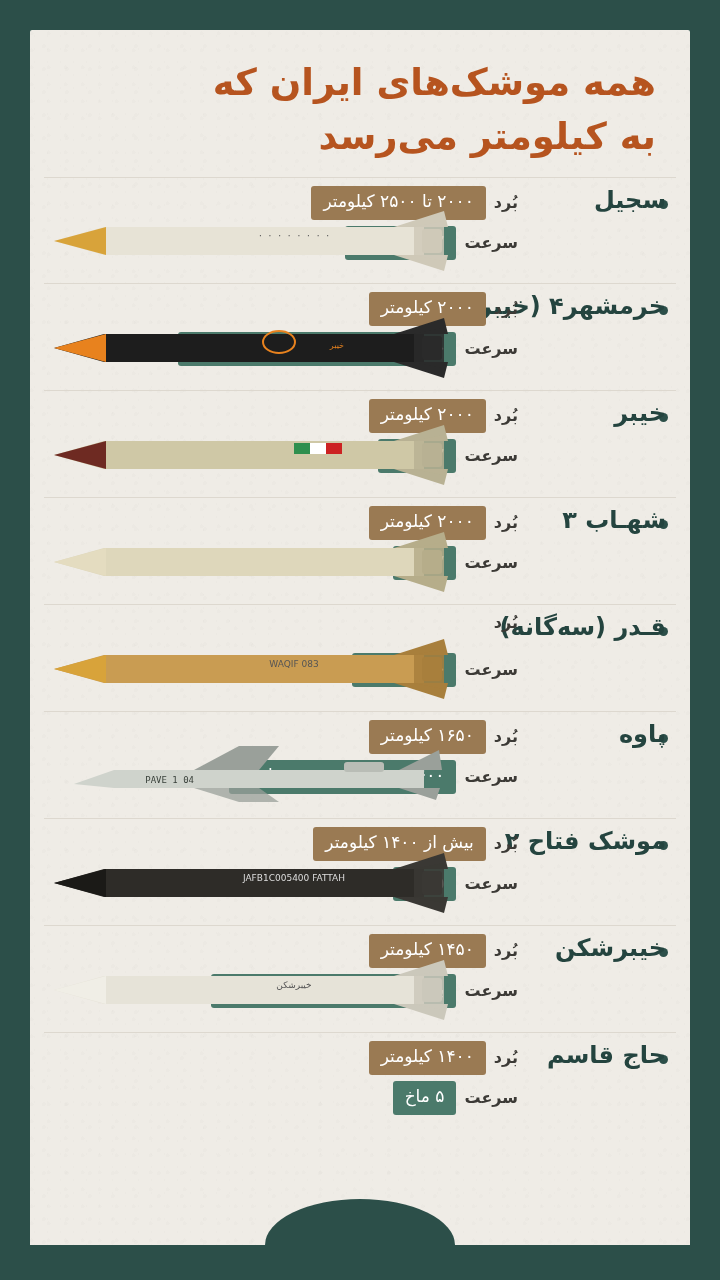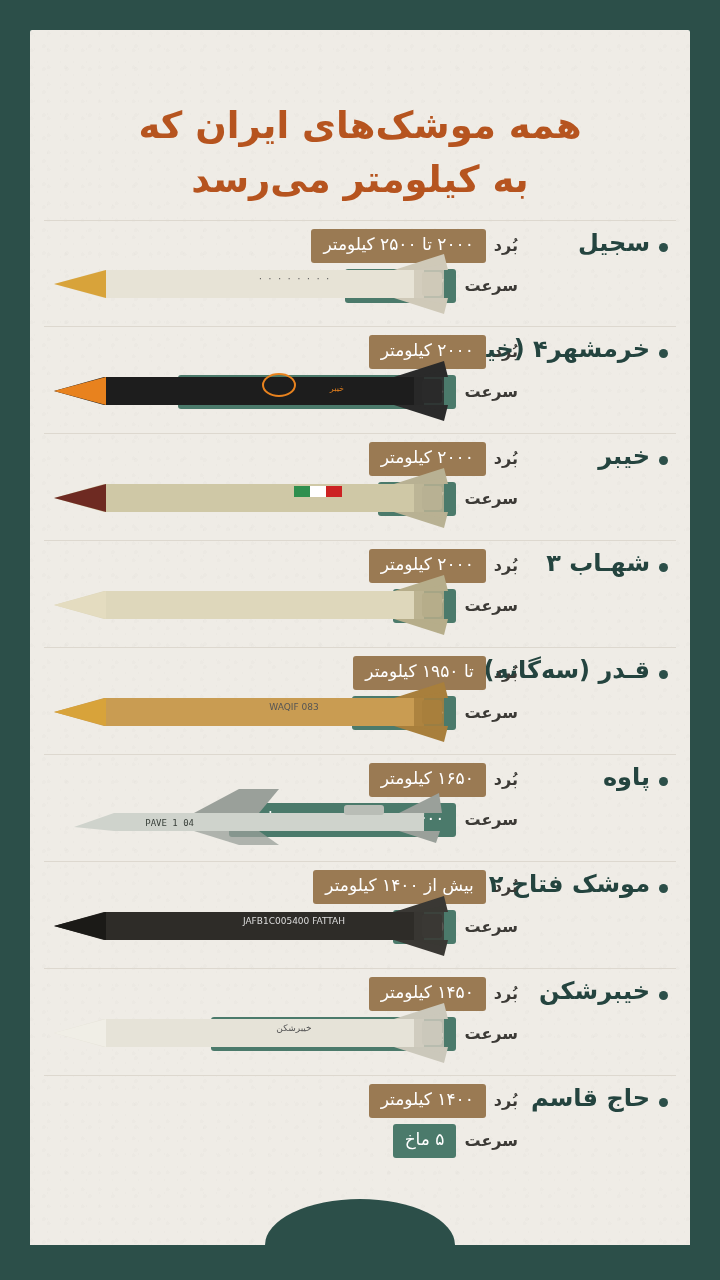--- a/index.html
+++ b/index.html
@@ -41,22 +41,21 @@
     bottom: 0;
     width: 190px;
     height: 46px;
     background: #2c4f49;
     border-radius: 50% 50% 0 0 / 100% 100% 0 0;
   }
 
   
   #header {
     padding: 26px 34px 14px 34px;
-    text-align: center;
-    margin-top: 43px;
+    text-align: right;
   }
   .title-line {
     color: #b6541f;
     font-weight: bold;
     font-size: 37px;
     line-height: 1.45;
     letter-spacing: -0.5px;
     direction: rtl;
   }
 
@@ -72,21 +71,21 @@
 
   .bullet {
     position: absolute;
     top: 22px; right: 8px;
     width: 9px; height: 9px;
     border-radius: 50%;
     background: #2c4f49;
   }
   .rowname {
     position: absolute;
-    top: 8px; right: 26px;
+    top: 8px; right: 10px;
     font-size: 24px;
     font-weight: bold;
     color: #24443f;
     direction: rtl;
     white-space: nowrap;
   }
 
   .spec {
     position: absolute;
     display: flex;
@@ -227,21 +226,20 @@
             <path d="M370 22 L400 16 L400 56 L370 50 Z" fill="#b6ad8a" opacity="0.85"></path>
             <rect x="378" y="24" width="20" height="24" rx="3" fill="#b6ad8a"></rect>
           </svg>
         </div>
       </div>
       <div class="row">
         <span class="bullet"></span>
         <div class="rowname">قـدر (سه‌گانه)</div>
         <div class="spec range-row">
           <span class="spec-label">بُرد</span>
-          <span class="chip range">تا ۱۹۵۰ کیلومتر</span>
         </div>
         <div class="spec speed-row">
           <span class="spec-label">سرعت</span>
           <span class="chip speed">حدود ۹ ماخ</span>
         </div>
         <div class="art">
           <svg viewBox="0 0 420 72" preserveAspectRatio="xMinYMax meet">
             <path d="M10 36 L60 22 L380 22 L380 50 L60 50 Z" fill="#c99c52"></path>
             <path d="M10 36 L62 22 L62 50 Z" fill="#d8a33a"></path>
             <path d="M350 22 L400 6 L404 22 Z" fill="#a87f3c"></path>

